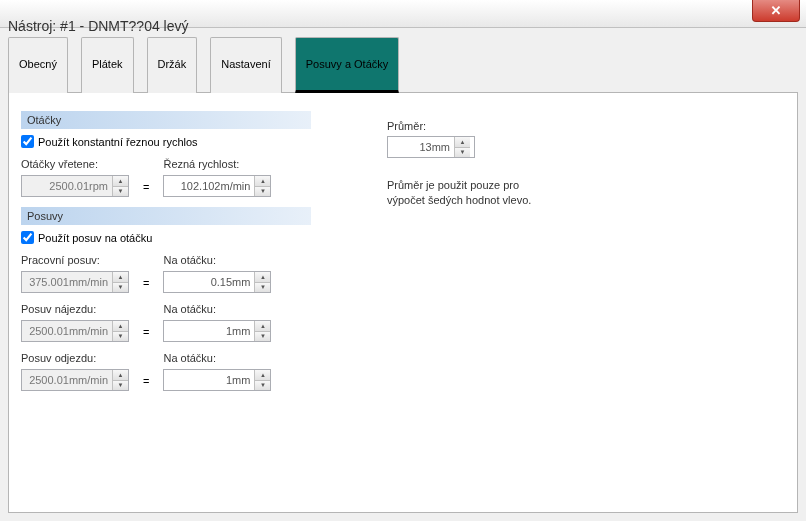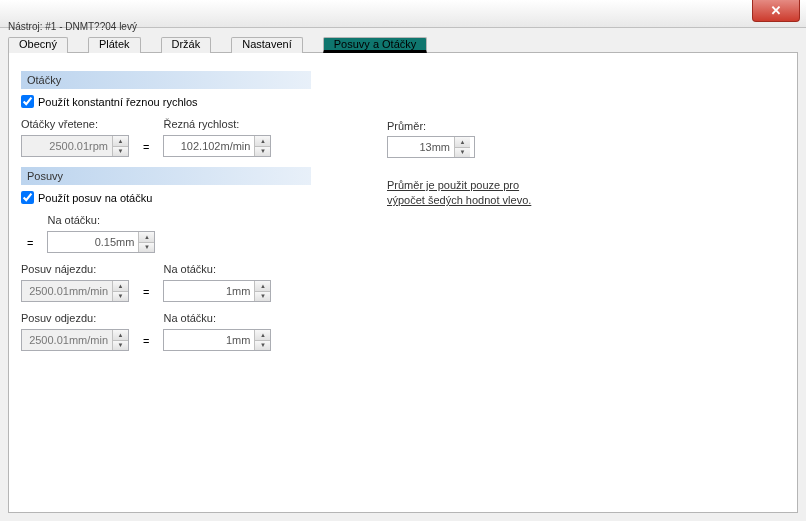--- a/index.html
+++ b/index.html
@@ -1,44 +1,44 @@
 <!DOCTYPE html>
 <html><head>
 <meta charset="utf-8">
 <style>
 * { box-sizing: border-box; margin: 0; padding: 0; font-family: Tahoma, Arial, sans-serif; font-size: 11px; }
 body { background: #f0f0f0; width: 806px; height: 521px; overflow: hidden; }
 .window { width: 806px; height: 521px; background: #f0f0f0; display: flex; flex-direction: column; }
 .titlebar { height: 28px; background: linear-gradient(#ffffff, #e8e8e8); border-bottom: 1px solid #c0c0c0; display: flex; align-items: center; padding: 0 4px; position: relative; }
-.title { font-size: 10px; color: #333; padding-left: 4px; margin-top: 25px; }
+.title { font-size: 14px; color: #333; padding-left: 4px; margin-top: 25px; }
 .close-btn { position: absolute; right: 6px; top: 0px; width: 48px; height: 22px; background: linear-gradient(#e58a82, #cc3b2d); border: 1px solid #a02a1e; border-top: none; border-radius: 0 0 4px 4px; display: flex; align-items: center; justify-content: center; cursor: pointer; }
 .close-x { color: #fff; font-weight: bold; font-size: 13px; }
 .content { flex: 1; display: flex; padding: 8px; gap: 8px; }
 .left-area { flex: 1; display: flex; flex-direction: column; }
 .tabs { display: flex; border-bottom: 1px solid #b5b5b5; }
-.tab { padding: 0 10px; border: 1px solid #b5b5b5; border-bottom: none; background: #f0f0f0; margin-right: 20px; cursor: pointer; position: relative; top: 1px; border-radius: 2px 2px 0 0; }
+.tab { padding: 20px 10px; border: 1px solid #b5b5b5; border-bottom: none; background: #f0f0f0; margin-right: 13px; cursor: pointer; position: relative; top: 1px; border-radius: 2px 2px 0 0; }
 .tab.active { background: #0f766e; border-bottom: 3px solid #000000; z-index: 2; }
 .tab-panel { flex: 1; border: 1px solid #b5b5b5; border-top: none; background: #fff; padding: 12px; }
 .section-hdr { background: linear-gradient(to right, #bcd4ee, #e8f0f9); padding: 3px 6px; margin: 6px 0; font-weight: normal; color: #333; max-width: 290px; }
 .checkbox-row { display: flex; align-items: center; gap: 4px; margin: 6px 0 10px 0; }
 .checkbox-row input[type=checkbox] { width: 13px; height: 13px; }
 .row { display: flex; align-items: flex-start; gap: 8px; margin: 4px 0 10px 0; }
 .col { display: flex; flex-direction: column; gap: 3px; }
 .label { color: #333; margin-bottom: 2px; }
 .spinner { display: flex; border: 1px solid #abadb3; background: #fff; height: 22px; }
 .spinner.disabled { background: #f0f0f0; }
 .spinner input { border: none; background: transparent; text-align: right; padding: 0 4px; width: 90px; color: #555; outline: none; }
 .spinner.disabled input { color: #777; }
 .spinner-btns { display: flex; flex-direction: column; width: 16px; border-left: 1px solid #c0c0c0; }
 .spin-btn { flex: 1; background: linear-gradient(#f7f7f7, #e1e1e1); display: flex; align-items: center; justify-content: center; cursor: pointer; font-size: 6px; line-height: 1; color: #555; }
 .spin-btn:first-child { border-bottom: 1px solid #c0c0c0; }
 .eq { padding: 0 6px; align-self: flex-end; margin-bottom: 4px; }
 .diameter-block { position: absolute; left: 387px; top: 92px; width: 170px; }
 .diameter-block .label { margin-bottom: 4px; }
-.diameter-note { margin-top: 20px; line-height: 1.4; color: #333; text-decoration: underline; }
+.diameter-note { margin-top: 20px; line-height: 1.4; color: #333; }
 .preview { width: 200px; border: 1px solid #b5b5b5; background: #fff; display: flex; flex-direction: column; }
 .preview-canvas { flex: 1; position: relative; background-image: repeating-linear-gradient(#e0ecf5 0 1px, transparent 1px 10px), repeating-linear-gradient(90deg, #e0ecf5 0 1px, transparent 1px 10px), repeating-linear-gradient(#cadceb 0 1px, transparent 1px 50px), repeating-linear-gradient(90deg, #cadceb 0 1px, transparent 1px 50px); background-color: #fcfdfe; margin: 2px; overflow: hidden; }
 .dashed-line { position: absolute; top: 10px; left: 0; right: 0; border-top: 2px dashed #4a7fd6; }
 .tool-shank { position: absolute; top: 30px; left: 122px; width: 52px; height: 410px; background: #7a7a7a; border: 1px solid #555; }
 .tool-head { position: absolute; top: 12px; left: 98px; }
 .tool-head svg { display: block; }
 .footer { display: flex; justify-content: flex-end; gap: 8px; padding: 6px 0 0 0; }
 .btn { width: 92px; height: 26px; background: linear-gradient(#f7f7f7, #e1e1e1); border: 1px solid #8e8f8f; border-radius: 3px; cursor: pointer; }
 .main-wrap { position: relative; }
 </style>
@@ -97,20 +97,30 @@
         </div>
 
         <div class="section-hdr">Posuvy</div>
 
         <label class="checkbox-row">
           <input type="checkbox" checked="" style="">
           <span>Použít posuv na otáčku</span>
         </label>
 
         <div class="row">
+          <div class="col">
+            <span class="label">Pracovní posuv:</span>
+            <div class="spinner disabled">
+              <input type="text" readonly="" value="375.001mm/min" style="">
+              <div class="spinner-btns">
+                  <div class="spin-btn">▲</div>
+                  <div class="spin-btn">▼</div>
+                </div>
+            </div>
+          </div>
           <span class="eq">=</span>
           <div class="col">
             <span class="label">Na otáčku:</span>
             <div class="spinner">
               <input type="text" value="0.15mm" style="">
               <div class="spinner-btns">
                   <div class="spin-btn">▲</div>
                   <div class="spin-btn">▼</div>
                 </div>
             </div>

